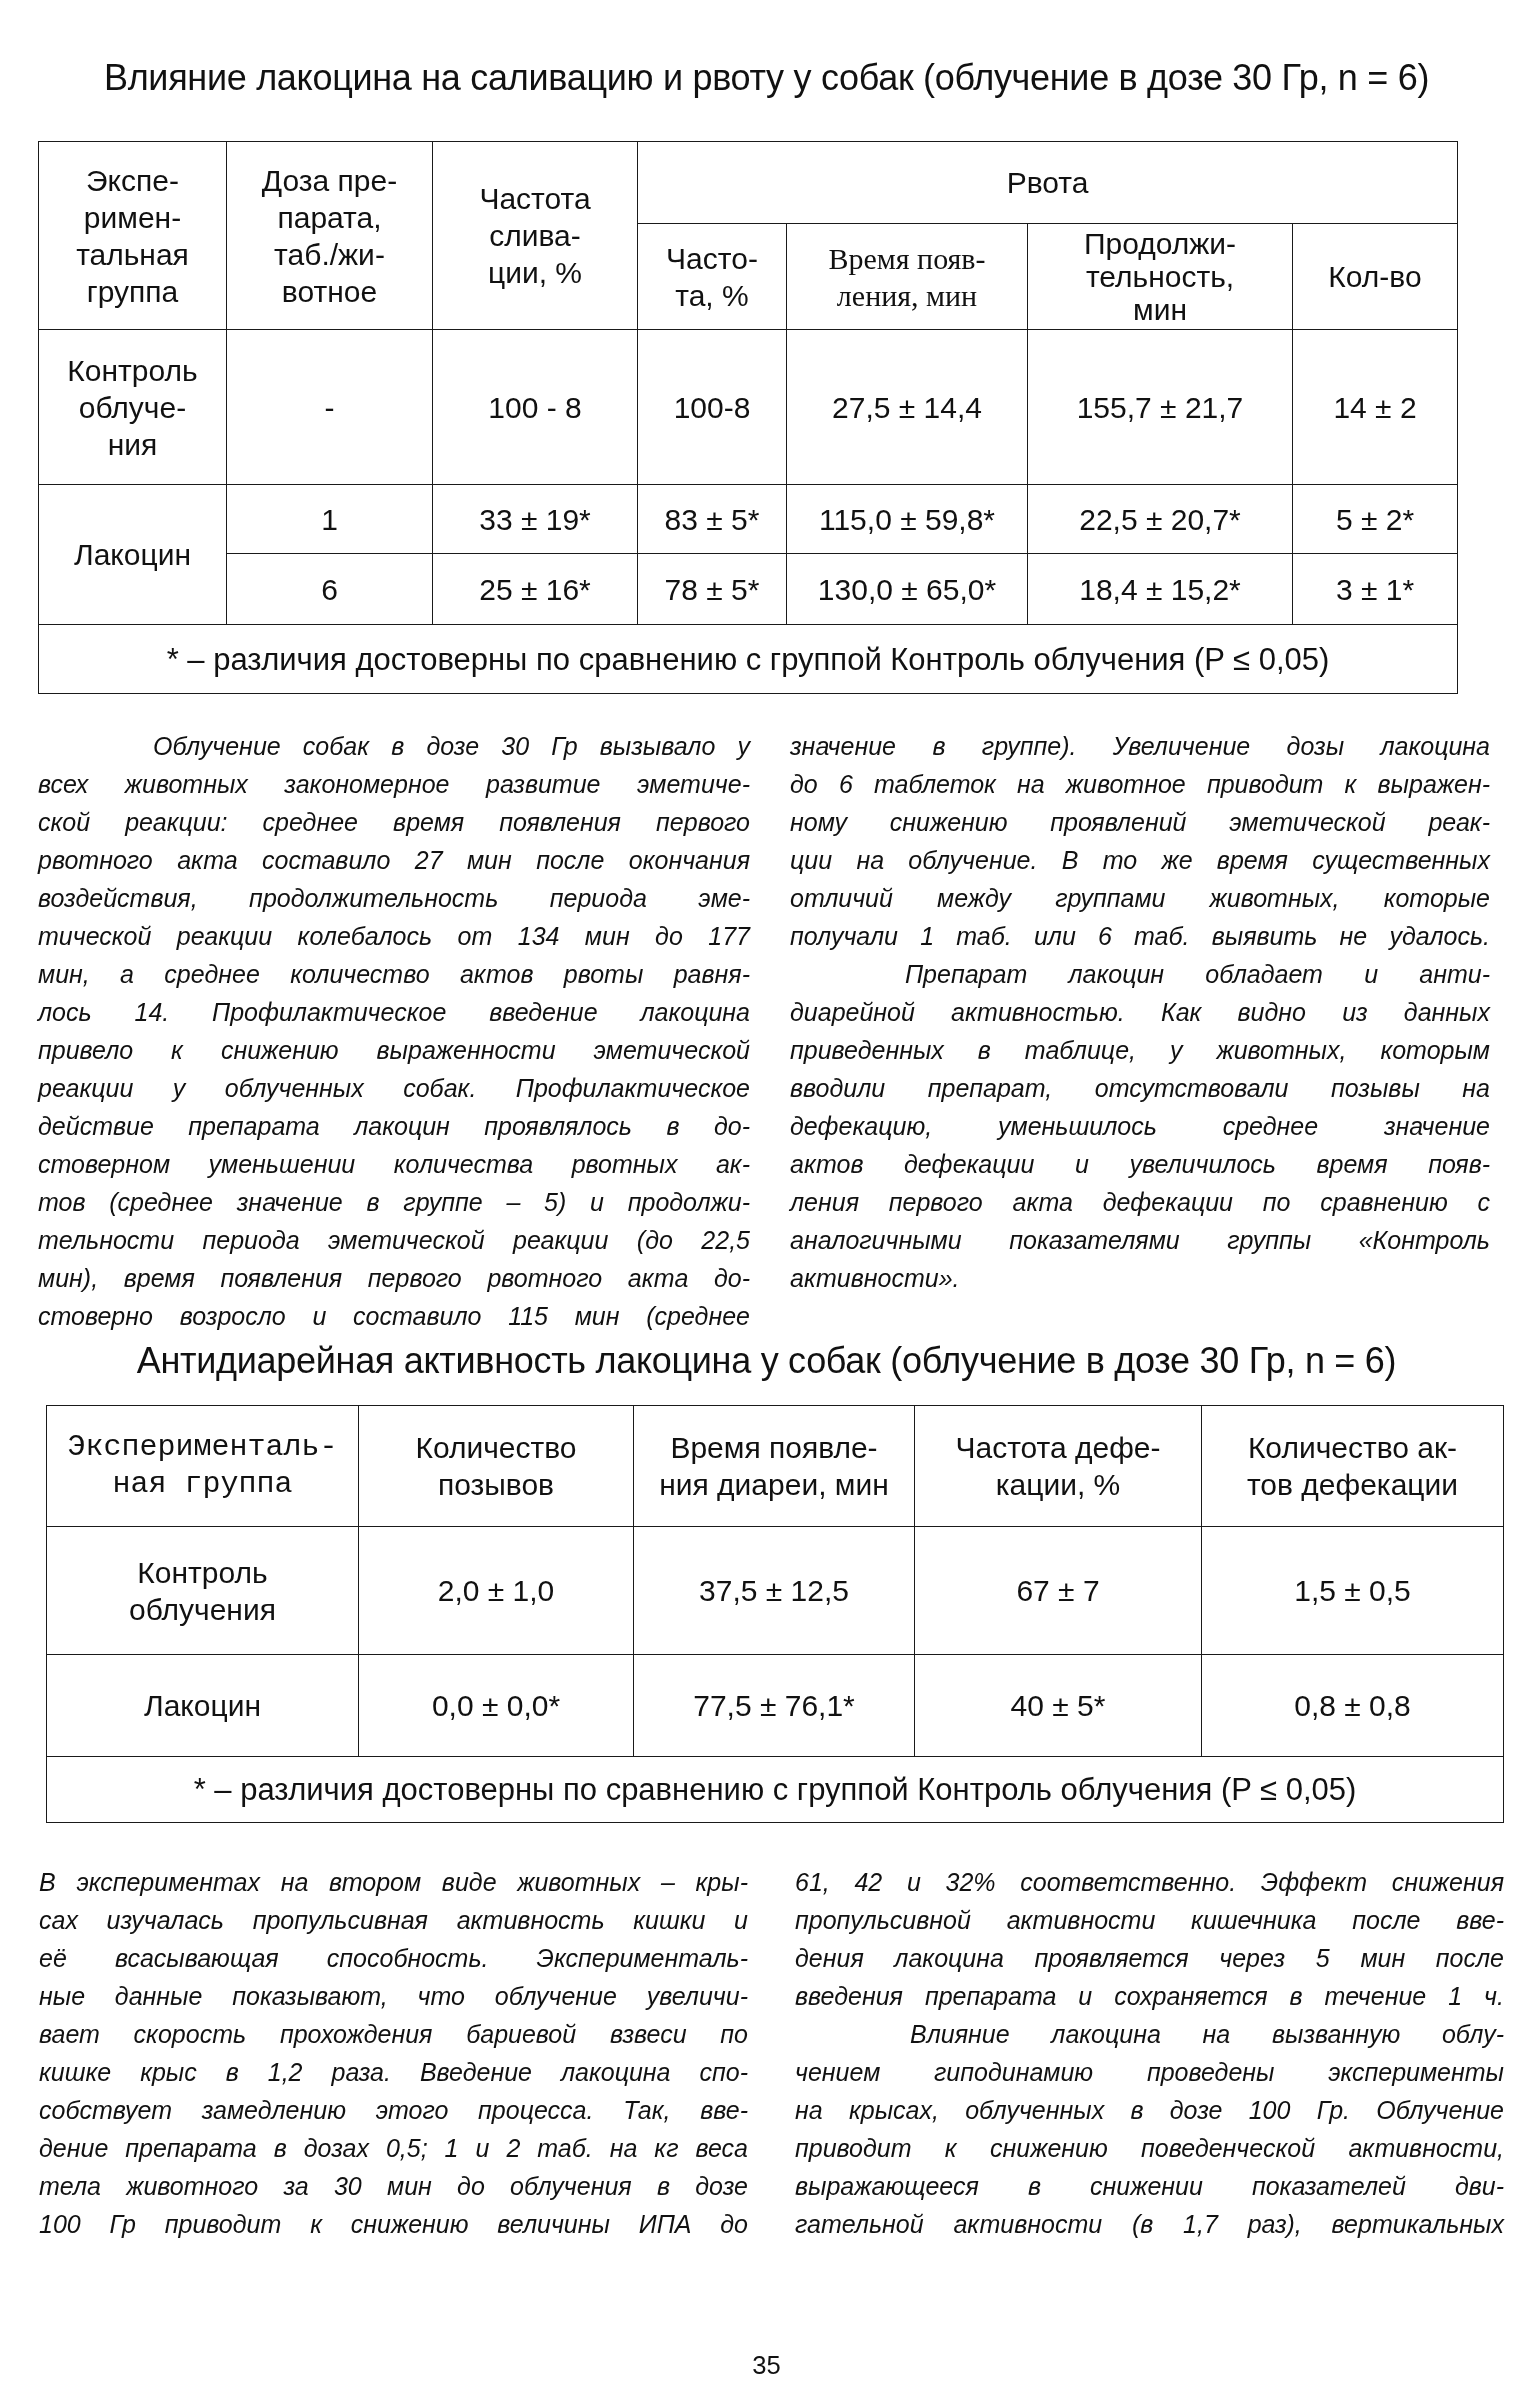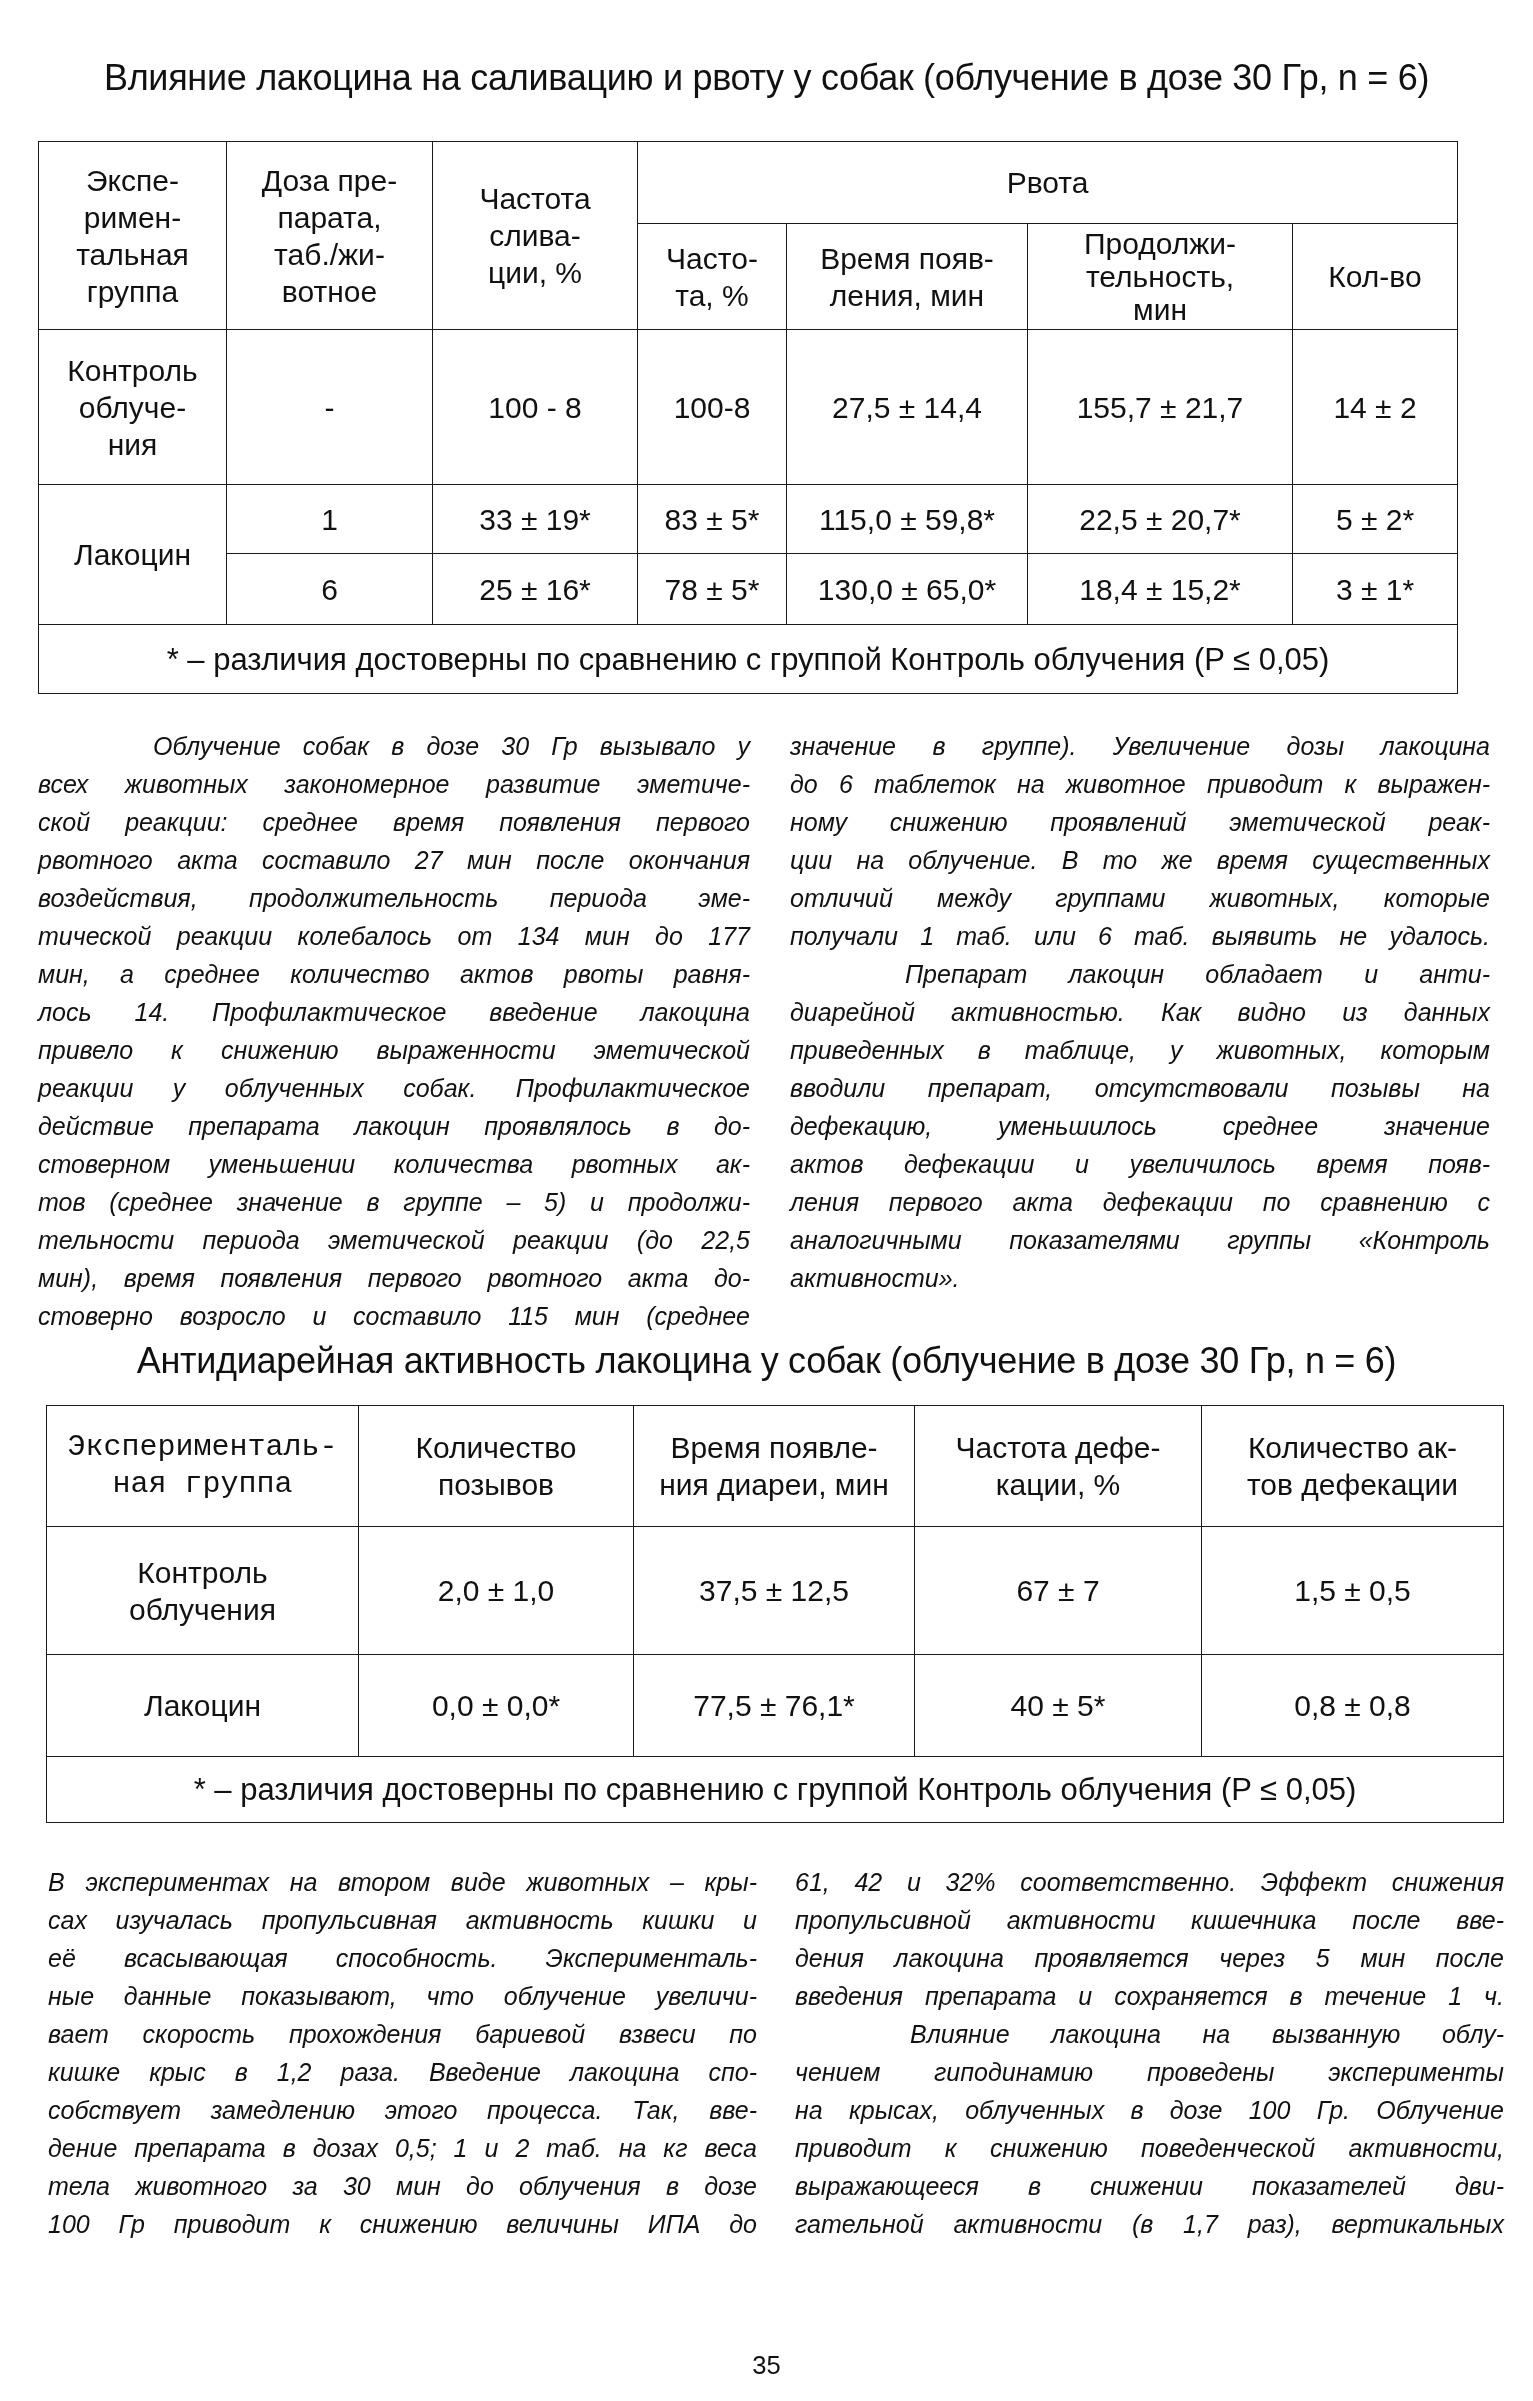--- a/index.html
+++ b/index.html
@@ -43,21 +43,21 @@
 таб./жи-
 вотное</td>
     <td rowspan="2" style="white-space:pre-line;">Частота
 слива-
 ции, %</td>
     <td colspan="4">Рвота</td>
   </tr>
   <tr style="height:106px;">
     <td style="white-space:pre-line;">Часто-
 та, %</td>
-    <td style="white-space:pre-line;">Время появ-
+    <td style="white-space:pre-line;font-family:Liberation Serif, serif;">Время появ-
 ления, мин</td>
     <td style="white-space:pre-line; line-height:33px;">Продолжи-
 тельность,
 мин</td>
     <td>Кол-во</td>
   </tr>
   <tr style="height:155px;">
     <td style="white-space:pre-line;">Контроль
 облуче-
 ния</td>
@@ -165,21 +165,21 @@
     <td>77,5 ± 76,1*</td>
     <td>40 ± 5*</td>
     <td>0,8 ± 0,8</td>
   </tr>
   <tr style="height:66px;">
     <td colspan="5" class="foot">* – различия достоверны по сравнению с группой Контроль облучения (P ≤ 0,05)</td>
   </tr>
 </tbody>
   </table>
 
-<div class="col" style="left:48px; top:1863px; width:709px;">
+<div class="col" style="left:39px; top:1863px; width:709px;">
   <span class="ln">В экспериментах на втором виде животных – кры-</span>
   <span class="ln">сах изучалась пропульсивная активность кишки и</span>
   <span class="ln">её всасывающая способность. Эксперименталь-</span>
   <span class="ln">ные данные показывают, что облучение увеличи-</span>
   <span class="ln">вает скорость прохождения бариевой взвеси по</span>
   <span class="ln">кишке крыс в 1,2 раза. Введение лакоцина  спо-</span>
   <span class="ln">собствует замедлению этого процесса. Так, вве-</span>
   <span class="ln">дение препарата в дозах 0,5; 1 и 2 таб. на кг веса</span>
   <span class="ln">тела животного за 30 мин до облучения в дозе</span>
   <span class="ln">100 Гр приводит к снижению величины ИПА до</span>

